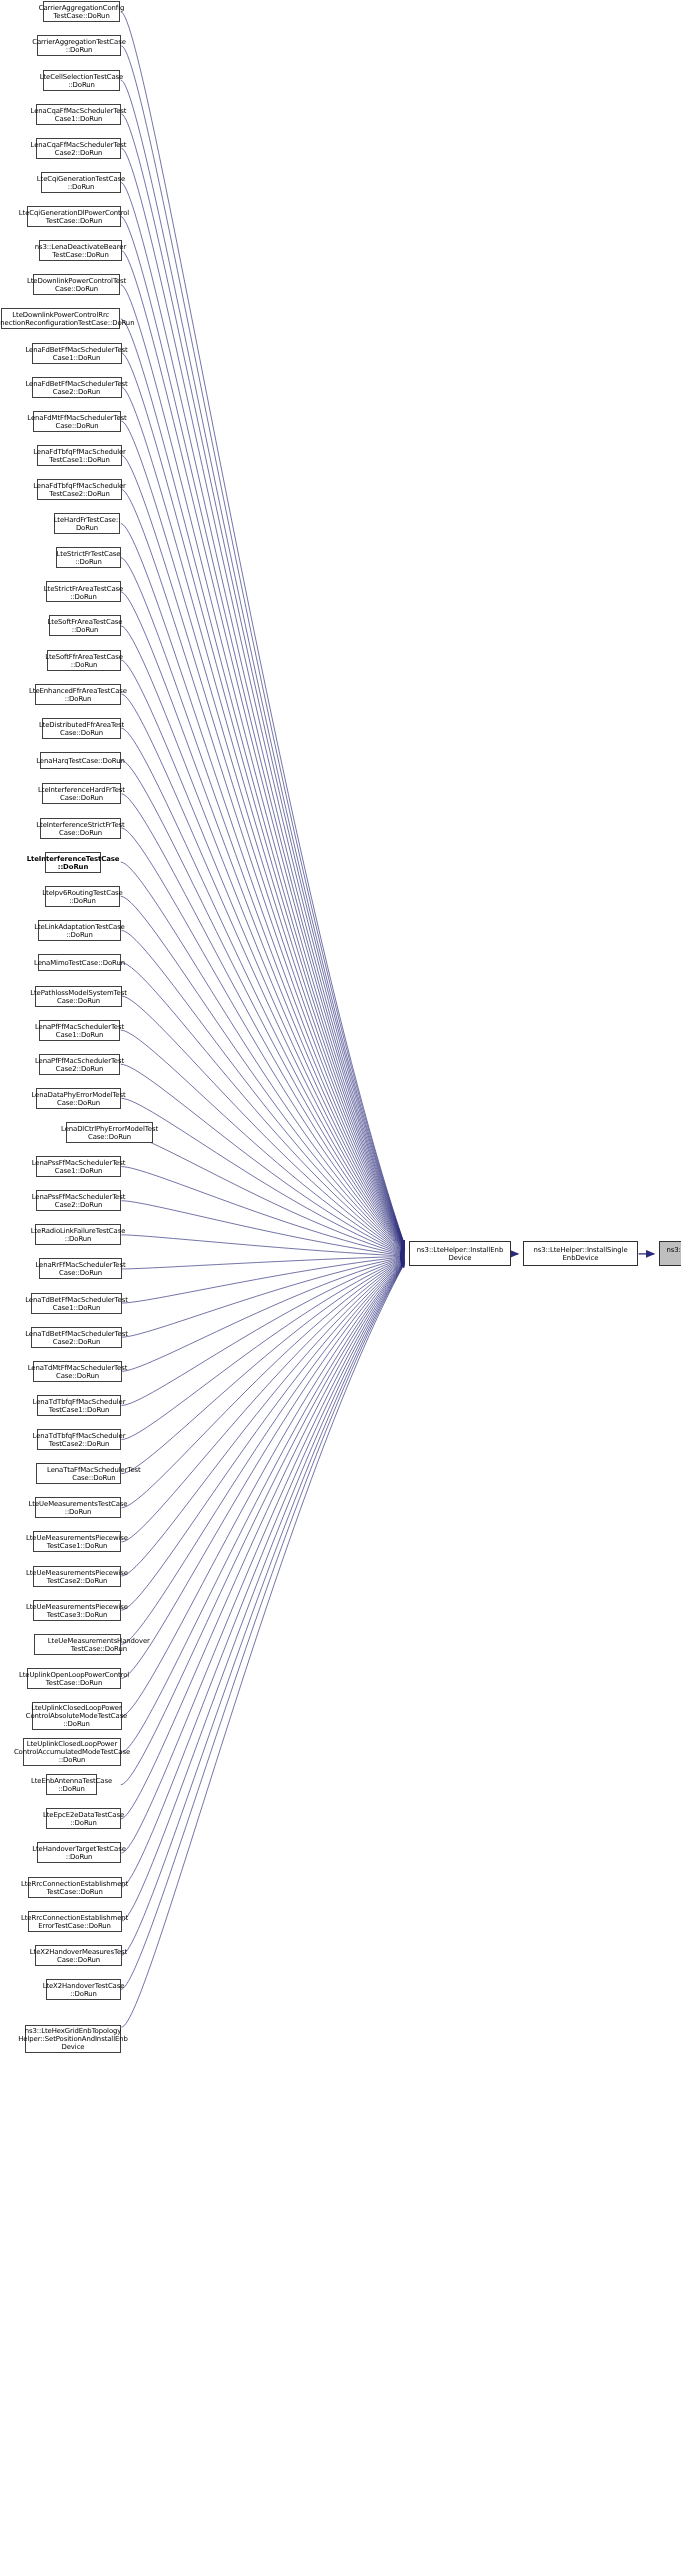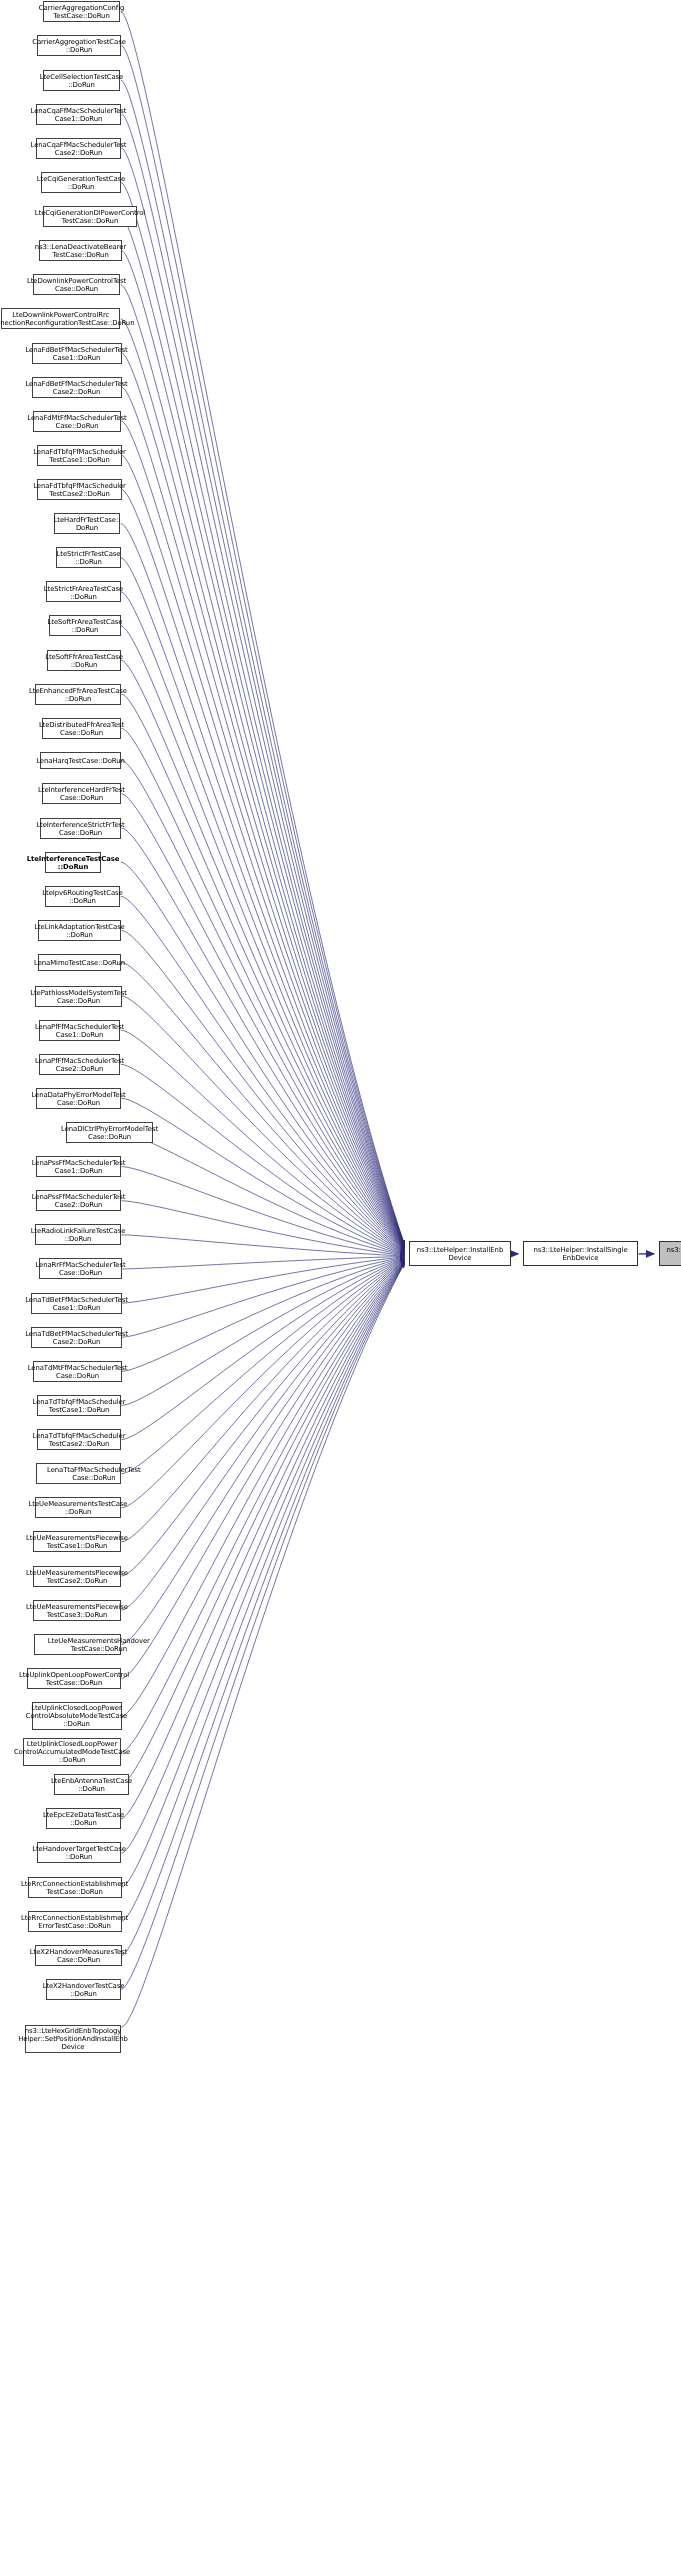--- a/index.html
+++ b/index.html
@@ -109,21 +109,21 @@
 Case1::DoRun</span>
       </div>
       <div class="node caller" style="left: 36px; top: 138px; width: 85px; height: 21px;">
         <span>LenaCqaFfMacSchedulerTest
 Case2::DoRun</span>
       </div>
       <div class="node caller" style="left: 41px; top: 172px; width: 80px; height: 21px;">
         <span>LteCqiGenerationTestCase
 ::DoRun</span>
       </div>
-      <div class="node caller" style="left: 27px; top: 206px; width: 94px; height: 21px; margin-left: 16px;">
+      <div class="node caller" style="left: 27px; top: 206px; width: 94px; height: 21px;">
         <span>LteCqiGenerationDlPowerControl
 TestCase::DoRun</span>
       </div>
       <div class="node caller" style="left: 39px; top: 240px; width: 83px; height: 21px;">
         <span>ns3::LenaDeactivateBearer
 TestCase::DoRun</span>
       </div>
       <div class="node caller" style="left: 33px; top: 274px; width: 87px; height: 21px;">
         <span>LteDownlinkPowerControlTest
 Case::DoRun</span>
@@ -293,21 +293,21 @@
       <div class="node caller" style="left: 31.5px; top: 1702px; width: 90px; height: 28px;">
         <span>LteUplinkClosedLoopPower
 ControlAbsoluteModeTestCase
 ::DoRun</span>
       </div>
       <div class="node caller" style="left: 23px; top: 1738px; width: 98px; height: 28px;">
         <span>LteUplinkClosedLoopPower
 ControlAccumulatedModeTestCase
 ::DoRun</span>
       </div>
-      <div class="node caller" style="left: 54px; top: 1774px; width: 75px; height: 21px; justify-content: center;">
+      <div class="node caller" style="left: 46px; top: 1774px; width: 51px; height: 21px; justify-content: center;">
         <span>LteEnbAntennaTestCase
 ::DoRun</span>
       </div>
       <div class="node caller" style="left: 46px; top: 1808px; width: 75px; height: 21px;">
         <span>LteEpcE2eDataTestCase
 ::DoRun</span>
       </div>
       <div class="node caller" style="left: 37px; top: 1842px; width: 84px; height: 21px;">
         <span>LteHandoverTargetTestCase
 ::DoRun</span>

